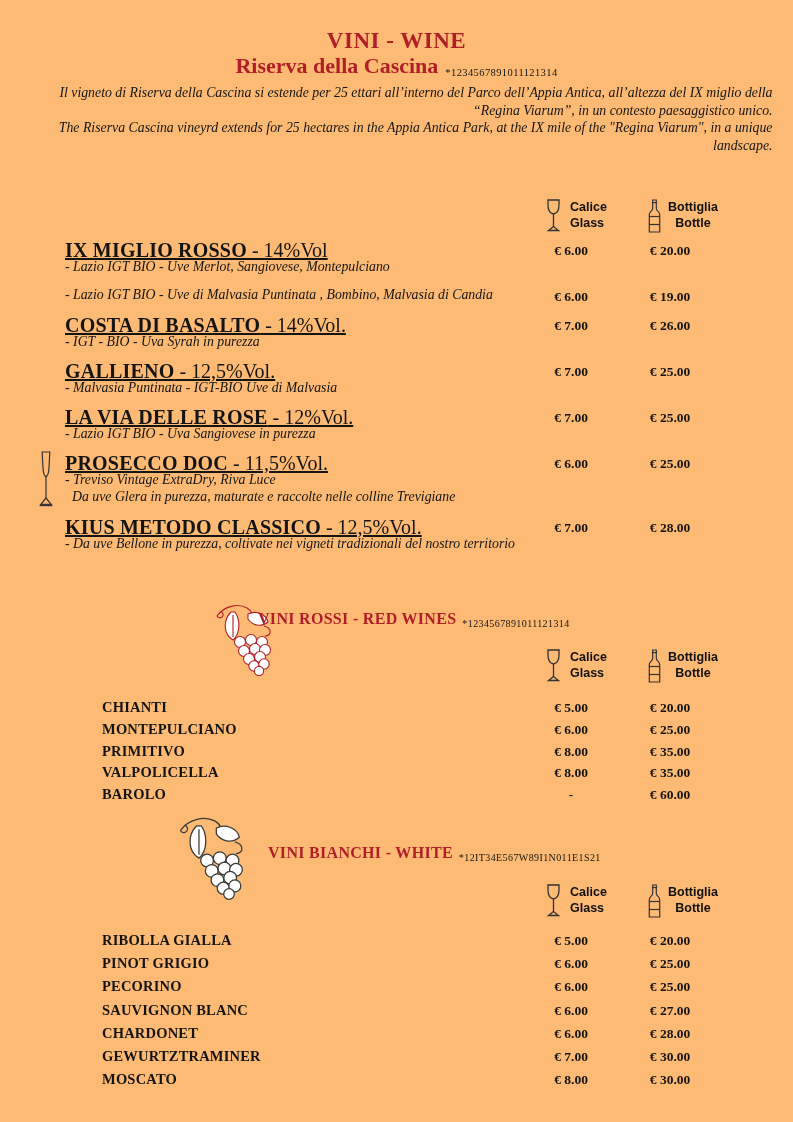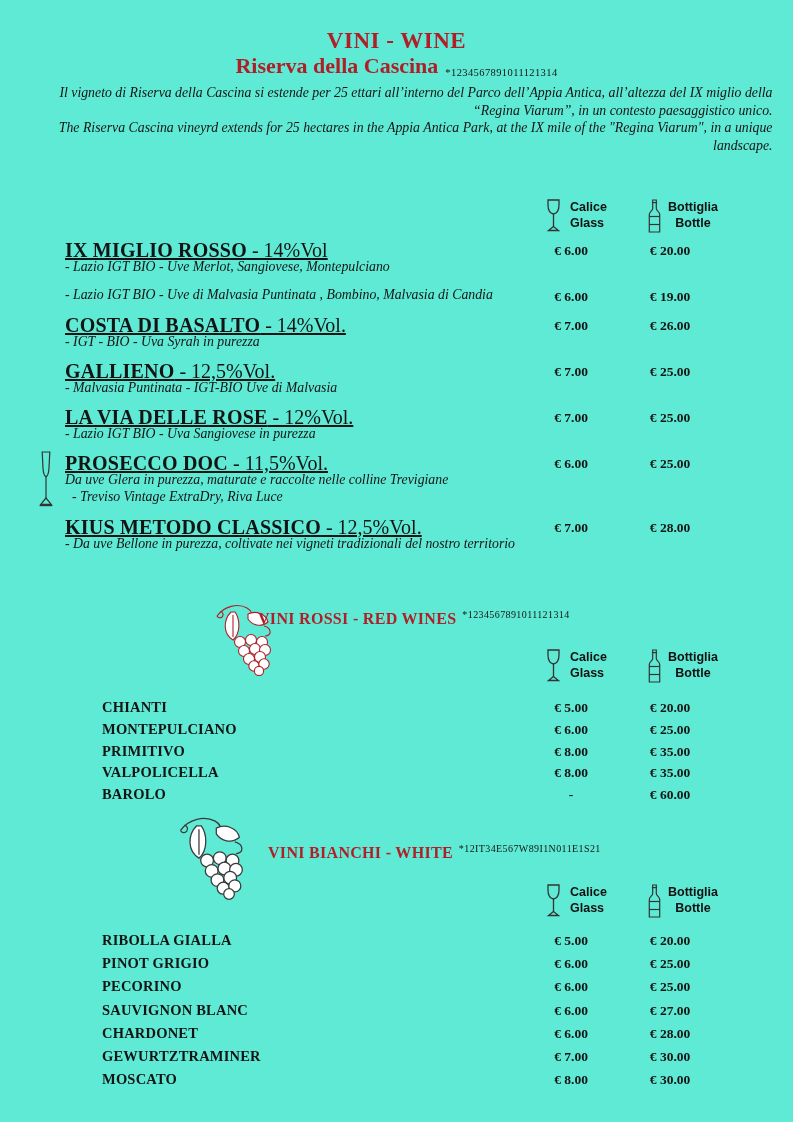--- a/index.html
+++ b/index.html
@@ -1,18 +1,18 @@
 <!DOCTYPE html>
 <html style="--accent: #b01f28; --icon: #333333;"><head>
 <meta charset="utf-8">
 <style>
   :root { --accent:#b01f28; --ink:#141414; --icon:#333; }
   * { margin:0; padding:0; box-sizing:border-box; }
   body { background:#fff; }
-  .page { position:relative; width:793px; height:1122px; margin:0 auto; background:#5eead4;
+  .page { position:relative; width:793px; height:1122px; margin:0 auto; background:#fdba74;
           font-family:"Liberation Serif", serif; color:var(--ink); overflow:hidden; }
 
   
   .hdr { padding-top:28px; text-align:center; }
   .title1 { font-weight:700; font-size:23px; line-height:26px; color:var(--accent); letter-spacing:.5px; }
   .title2row { display:flex; justify-content:center; align-items:flex-end; gap:7px; margin-top:0; }
   .title2 { font-weight:700; font-size:22px; line-height:24px; color:var(--accent); }
   .smallcode { font-weight:400; font-size:10.5px; color:var(--ink); letter-spacing:.4px; }
   .intro { width:752px; margin:6px auto 0; font-style:italic; font-size:13.8px; line-height:17.6px; text-align:right; }
 
@@ -33,21 +33,21 @@
   .desc-line + .desc-line { padding-left:7px; }
   .price { position:absolute; top:1px; font-weight:700; font-size:13.5px; line-height:17px; text-align:center; }
   .p-glass { left:536px; width:70px; }
   .p-bottle { left:628px; width:84px; }
   .flute { position:absolute; left:36px; top:-3px; }
 
   
   .grape { display:block; }
   .grape-red { position:absolute; left:214px; top:602px; color:var(--accent); }
   .grape-black { position:absolute; left:177px; top:814px; color:#3a3a3a; }
-  .sec-row { position:absolute; display:flex; align-items:flex-start; gap:6px; }
+  .sec-row { position:absolute; display:flex; align-items:flex-end; gap:6px; }
   .sec-row-red { left:258px; top:609px; }
   .sec-row-white { left:268px; top:843px; }
   .sec-title { font-weight:700; font-size:16px; line-height:20px; color:var(--accent); letter-spacing:.3px; }
 
   
   .rows { position:absolute; left:0; width:100%; }
   .list-red { top:698px; }
   .list-white { top:931px; }
   .wine-row { position:relative; }
   .list-red .wine-row { height:21.8px; }
@@ -188,22 +188,22 @@
       </div>
 
       <div class="entry">
         <span class="flute icon-dark">
           <svg width="20" height="58" viewBox="0 0 20 58">
             <use href="#ico-flute"></use>
           </svg>
         </span>
         <div class="entry-name"><b>PROSECCO DOC</b><span> - 11,5%Vol.</span></div>
         <div class="entry-desc">
+          <div class="desc-line">- Treviso Vintage ExtraDry, Riva Luce</div>
           <div class="desc-line">Da uve Glera in purezza, maturate e raccolte nelle colline Trevigiane</div>
-          <div class="desc-line">- Treviso Vintage ExtraDry, Riva Luce</div>
         </div>
         <div class="price p-glass">€ 6.00</div>
         <div class="price p-bottle">€ 25.00</div>
       </div>
 
       <div class="entry">
 
         <div class="entry-name"><b>KIUS METODO CLASSICO</b><span> - 12,5%Vol.</span></div>
         <div class="entry-desc">
           <div class="desc-line">- Da uve Bellone in purezza, coltivate nei vigneti tradizionali del nostro territorio</div>

